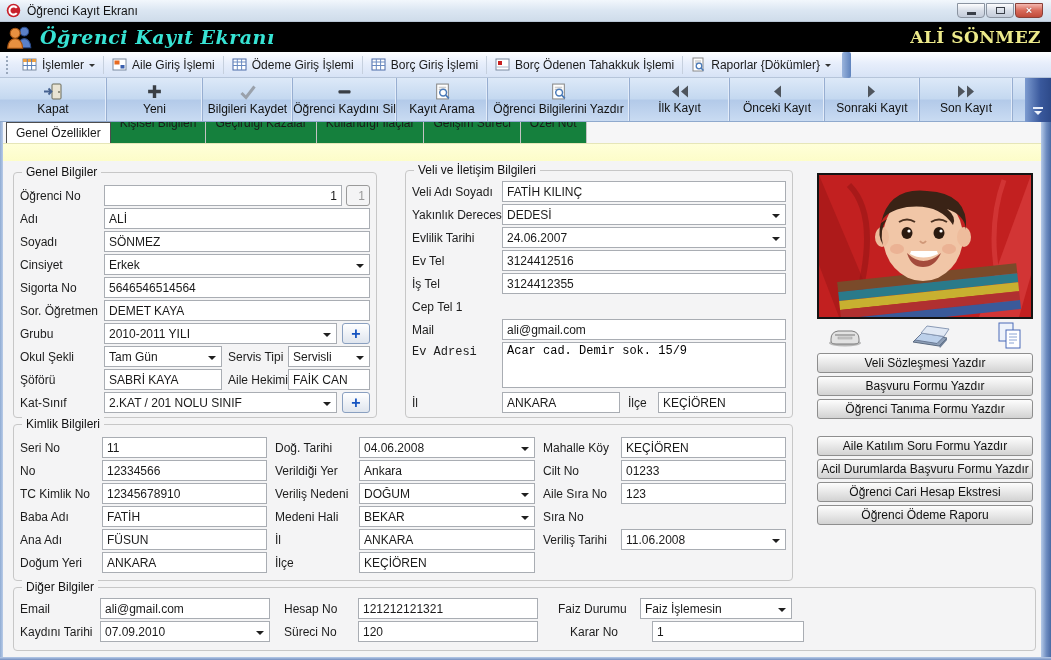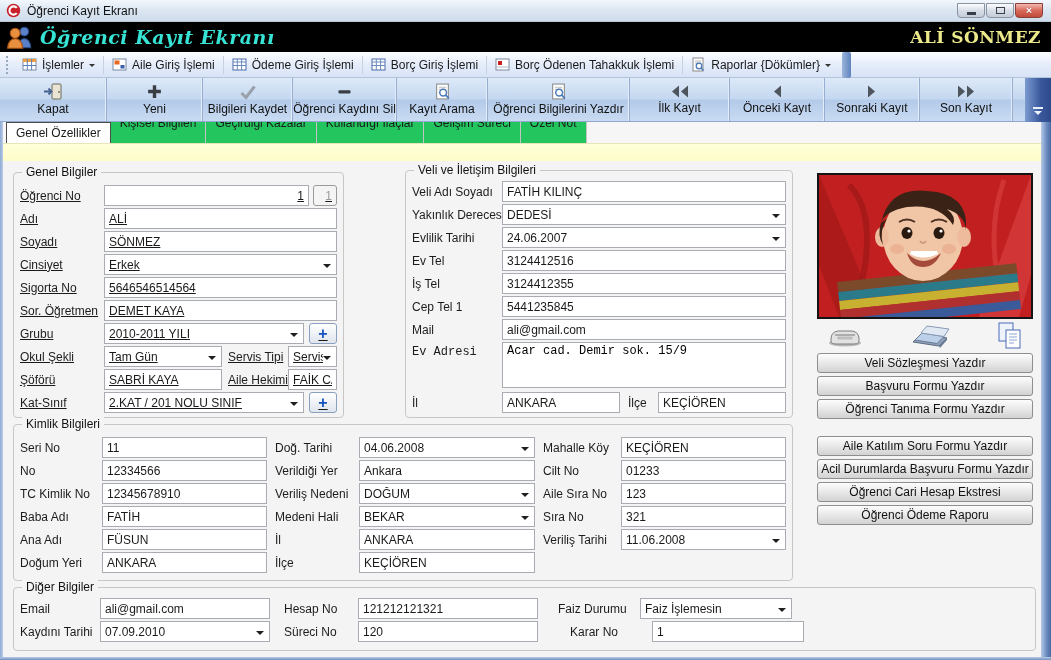--- a/index.html
+++ b/index.html
@@ -57,21 +57,21 @@
   
   .bodywrap { position:absolute; top:122px; left:0; right:0; bottom:0; }
   .frame-left  { position:absolute; left:0; top:0; bottom:0; width:3px; background:linear-gradient(90deg,#8fabd3,#b9cce8); }
   .frame-right { position:absolute; right:0; top:0; bottom:0; width:10px; background:linear-gradient(90deg,#b7cbe8,#6d8cc0 55%,#4a6aa4); }
   .frame-bottom{ position:absolute; left:0; right:0; bottom:0; height:3px; background:linear-gradient(#b7cbe8,#748fc0); }
   .page { position:absolute; left:3px; right:10px; top:0; bottom:3px; background:#f4f4f5; overflow:hidden; }
 
   
   .tabstrip { height:21px; display:flex; align-items:flex-end; background:#f6f6f7; padding-left:3px; }
   .tab { height:30px; padding:2px 9px 0; font-size:12px; border:1px solid #c3c3c3; border-bottom:none;
-    background:#22c55e; margin-right:-1px; white-space:nowrap; cursor:pointer; }
+    background:#15803d; margin-right:-1px; white-space:nowrap; cursor:pointer; }
   .tab.active { height:21px; background:#fff; border-color:#4d4d4d; position:relative; z-index:2; padding-top:3px; }
   .yellowband { height:18px; background:linear-gradient(#ffffd9,#fdfdc9); border-top:1px solid #e6e6b8; }
   .content { position:relative; height:496px; }
 
   
   .group { position:absolute; border:1px solid #c7c7c7; border-radius:4px; padding:12px 6px 0 6px; background:#f4f4f5; }
   .gtitle { position:absolute; top:-8px; left:8px; background:#f4f4f5; padding:0 4px; font-size:12px; color:#111; }
 
   .row { display:flex; align-items:center; height:21px; margin-bottom:2px; }
   .lbl { flex:0 0 auto; white-space:nowrap; font-size:12px; color:#1c1c1c; }
@@ -288,21 +288,21 @@
         <div class="tab">Kişisel Bilgileri</div>
         <div class="tab">Geçirdiği Kazalar</div>
         <div class="tab">Kullandığı İlaçlar</div>
         <div class="tab">Gelişim Süreci</div>
         <div class="tab">Özel Not</div>
       </div>
       <div class="yellowband"></div>
 
       <div class="content">
 
-        <div class="group" style="left:10px; top:11px; width:331px; height:246px;text-decoration:underline;">
+        <div class="group" style="left:10px; top:11px; width:364px; height:246px;">
           <span class="gtitle">Genel Bilgiler</span>
           <div class="row">
             <span class="lbl w84">Öğrenci No</span>
             <input class="txt ra" value="1" style="">
             <span class="aux">1</span>
           </div>
           <div class="row">
             <span class="lbl w84">Adı</span>
             <input class="txt" value="ALİ" style="">
           </div>
@@ -384,21 +384,20 @@
           <div class="row">
             <span class="lbl w90">Ev Tel</span>
             <input class="txt" value="3124412516" style="">
           </div>
           <div class="row">
             <span class="lbl w90">İş Tel</span>
             <input class="txt" value="3124412355" style="">
           </div>
           <div class="row">
             <span class="lbl w90">Cep Tel 1</span>
-            <input class="txt" value="5441235845" style="">
           </div>
           <div class="row">
             <span class="lbl w90">Mail</span>
             <input class="txt" value="ali@gmail.com" style="">
           </div>
           <div class="row tall">
             <span class="lbl w90">Ev Adresi</span>
             <textarea class="txtarea" style="">Acar cad. Demir sok. 15/9</textarea>
           </div>
           <div class="row">
@@ -544,21 +543,20 @@
             <div class="row">
               <span class="lbl w78">Cilt No</span>
               <input class="txt" value="01233" style="">
             </div>
             <div class="row">
               <span class="lbl w78">Aile Sıra No</span>
               <input class="txt" value="123" style="">
             </div>
             <div class="row">
               <span class="lbl w78">Sıra No</span>
-              <input class="txt" value="321" style="">
             </div>
             <div class="row">
               <span class="lbl w78">Veriliş Tarihi</span>
               <div class="combo">
                 <span class="cval">11.06.2008</span>
                 <span class="arr"></span>
               </div>
             </div>
           </div>
         </div>

